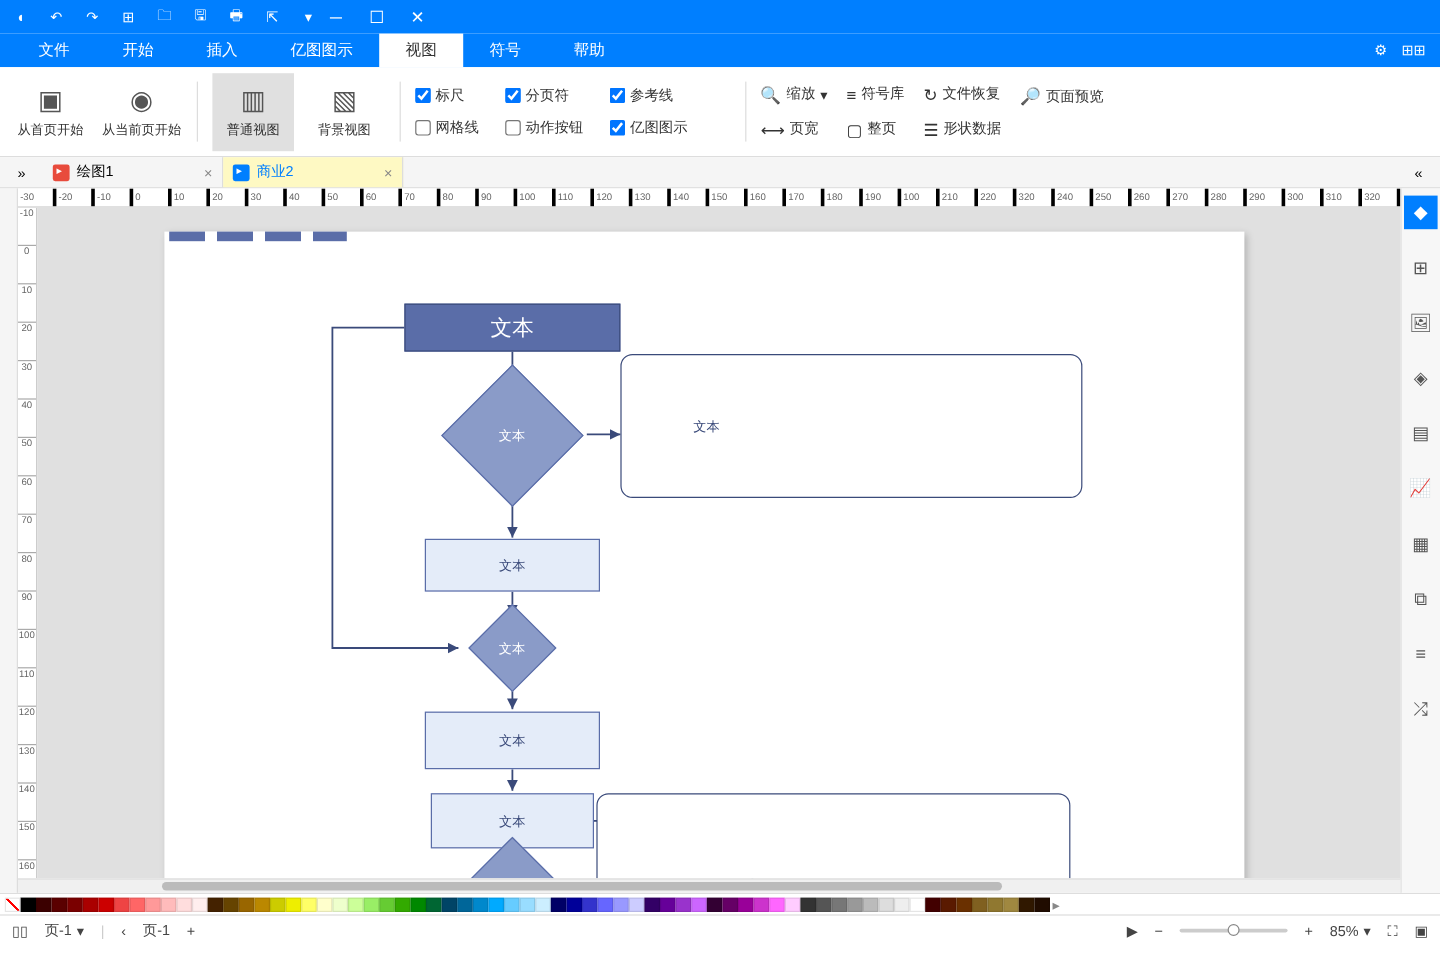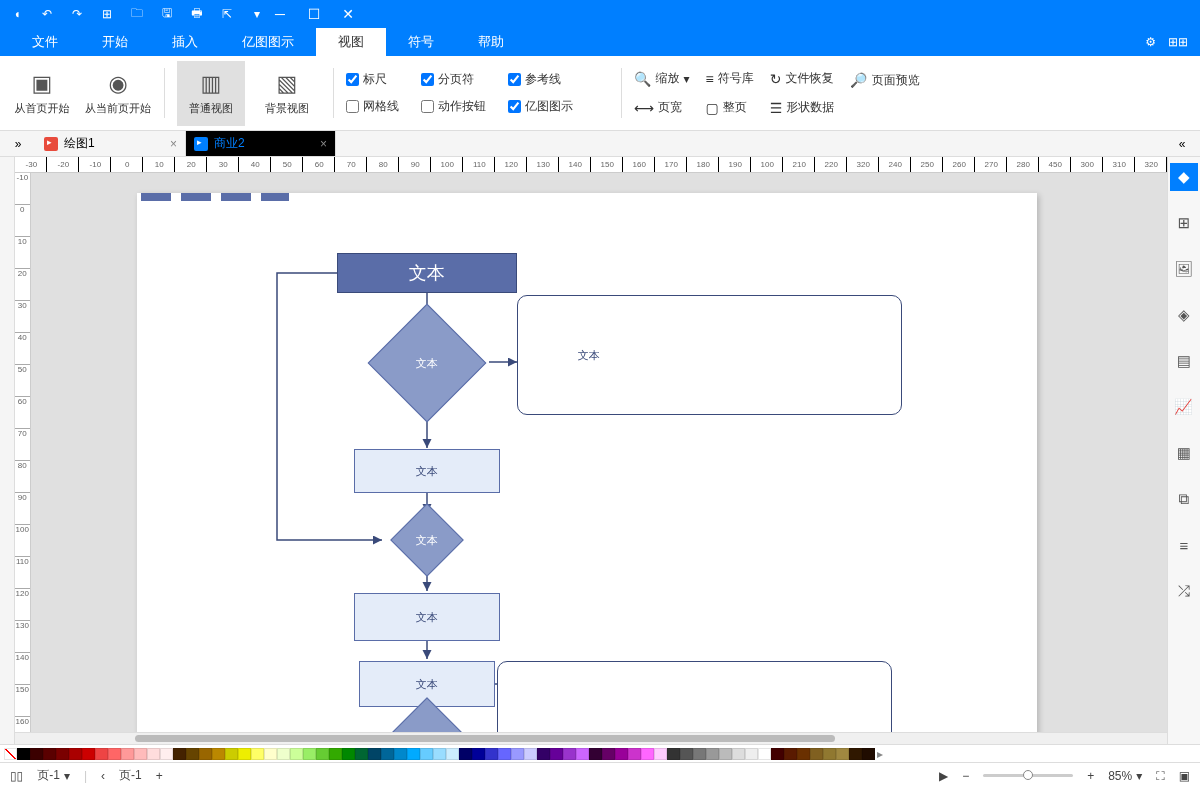--- a/index.html
+++ b/index.html
@@ -26,36 +26,36 @@
 .ribbon .chkcol { display: flex; flex-direction: column; gap: 10px; font-size: 12px; color: #333; }
 .ribbon .chkcol label { display: flex; align-items: center; gap: 4px; cursor: pointer; }
 .ribbon .chkcol input { width: 13px; height: 13px; }
 .ribbon .smbtn { display: flex; align-items: center; gap: 4px; font-size: 12px; color: #333; cursor: pointer; }
 .ribbon .smbtn .ico { font-size: 14px; }
 .ribbon .smcol { display: flex; flex-direction: column; gap: 12px; }
 
 .doctabs { height: 26px; background: #f5f5f5; border-bottom: 1px solid #ddd; display: flex; align-items: stretch; }
 .doctabs .expand { width: 36px; display: flex; align-items: center; justify-content: center; cursor: pointer; }
 .doctabs .dtab { width: 150px; display: flex; align-items: center; padding: 0 8px; gap: 6px; border-right: 1px solid #ddd; cursor: pointer; font-size: 12px; }
-.doctabs .dtab.active { background: #000000; color: #007fff; }
+.doctabs .dtab.active { background: #fef9c3; color: #007fff; }
 .doctabs .dtab .dico { width: 14px; height: 14px; background: #e84b3c; border-radius: 2px; display: inline-block; position: relative; }
 .doctabs .dtab .dico::after { content: "▸"; color: #fff; font-size: 9px; position: absolute; left: 3px; top: 0; }
 .doctabs .dtab.active .dico { background: #007fff; }
 .doctabs .dtab .close { margin-left: auto; color: #888; }
 .doctabs .rexpand { margin-left: auto; width: 36px; display: flex; align-items: center; justify-content: center; cursor: pointer; }
 
 .workarea { height: 587px; display: flex; }
 .workarea .leftpanel { width: 16px; background: #f5f5f5; border-right: 1px solid #ddd; }
 .workarea .center { flex: 1; display: flex; flex-direction: column; position: relative; }
 .workarea .rightpanel { width: 36px; background: #f7f7f7; border-left: 1px solid #ddd; display: flex; flex-direction: column; align-items: center; padding-top: 6px; gap: 18px; }
 .rightpanel .ricon { width: 28px; height: 28px; display: flex; align-items: center; justify-content: center; cursor: pointer; color: #555; font-size: 15px; }
 .rightpanel .ricon.sel { background: #007fff; color: #fff; }
 
 .hruler { height: 16px; background: #fff; border-bottom: 1px solid #ccc; display: flex; overflow: hidden; font-size: 8px; color: #666; position: relative; }
-.hruler .tick { flex: 0 0 32px; border-right: 1px solid #000000; position: relative; text-align: center; padding-left: 2px; line-height: 16px; }
+.hruler .tick { flex: 0 0 32px; border-right: 3px solid #000000; position: relative; text-align: left; padding-left: 2px; line-height: 16px; }
 .canvaswrap { flex: 1; display: flex; overflow: hidden; }
 .vruler { width: 16px; background: #fff; border-right: 1px solid #ccc; display: flex; flex-direction: column; font-size: 8px; color: #666; }
 .vruler .tick { flex: 0 0 32px; border-bottom: 1px solid #aaa; writing-mode: horizontal-tb; text-align: center; }
 .canvas { flex: 1; background: #e0e0e0; position: relative; overflow: hidden; }
 .page { position: absolute; left: 106px; top: 20px; width: 900px; height: 560px; background: #fff; box-shadow: 2px 2px 6px rgba(0,0,0,.2); }
 .page .deco { position: absolute; top: 0; left: 4px; width: 148px; height: 8px; background: repeating-linear-gradient(90deg, #5a6da8 0 30px, #fff 30px 40px); }
 .page .title { position: absolute; top: 20px; left: 100px; font-size: 24px; font-family: "SimSun", serif; font-weight: bold; color: #222; }
 
 .shape { position: absolute; display: flex; align-items: center; justify-content: center; font-size: 11px; color: #3a4a7a; }
 .box-start { background: #5a6da8; color: #fff; border: 1px solid #3a4a7a; font-size: 18px; }
@@ -255,21 +255,21 @@
         <div class="tick">190</div>
         <div class="tick">100</div>
         <div class="tick">210</div>
         <div class="tick">220</div>
         <div class="tick">320</div>
         <div class="tick">240</div>
         <div class="tick">250</div>
         <div class="tick">260</div>
         <div class="tick">270</div>
         <div class="tick">280</div>
-        <div class="tick">450</div>
+        <div class="tick">290</div>
         <div class="tick">300</div>
         <div class="tick">310</div>
         <div class="tick">320</div>
       </div>
     <div class="canvaswrap">
       <div class="vruler" id="vruler">
           <div class="tick">-10</div>
           <div class="tick">0</div>
           <div class="tick">10</div>
           <div class="tick">20</div>

